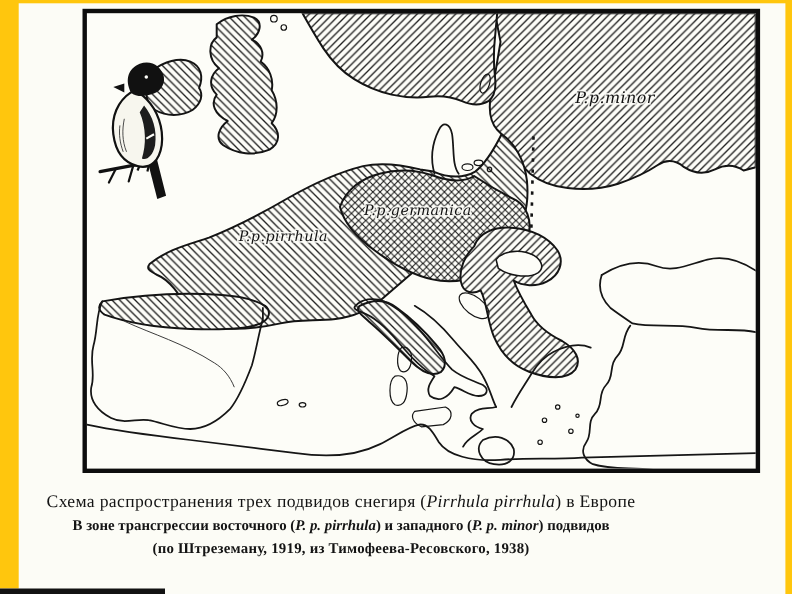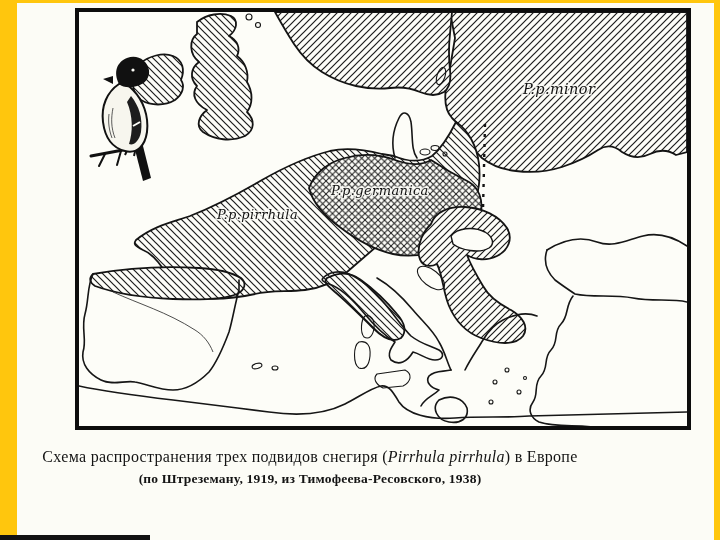--- a/index.html
+++ b/index.html
@@ -125,15 +125,16 @@
       </g>
 
       <text class="maplabel" x="138" y="207">P.p.pirrhula</text>
       <text class="maplabel" x="252" y="183">P.p.germanica</text>
       <text class="maplabel big" x="444" y="82">P.p.minor</text>
     </svg>
   </div>
 
   <div class="caption">
     <div class="cap1"><span>Схема распространения трех подвидов снегиря (</span><span class="it">Pirrhula pirrhula</span><span>) в Европе</span></div>
+    <div class="cap2"><span>В зоне трансгрессии восточного (</span><span class="it">P. p. pirrhula</span><span>) и западного (</span><span class="it">P. p. minor</span><span>) подвидов</span></div>
     <div class="cap4">(по Штреземану, 1919, из Тимофеева-Ресовского, 1938)</div>
   </div>
 </div>
 
 </body></html>

